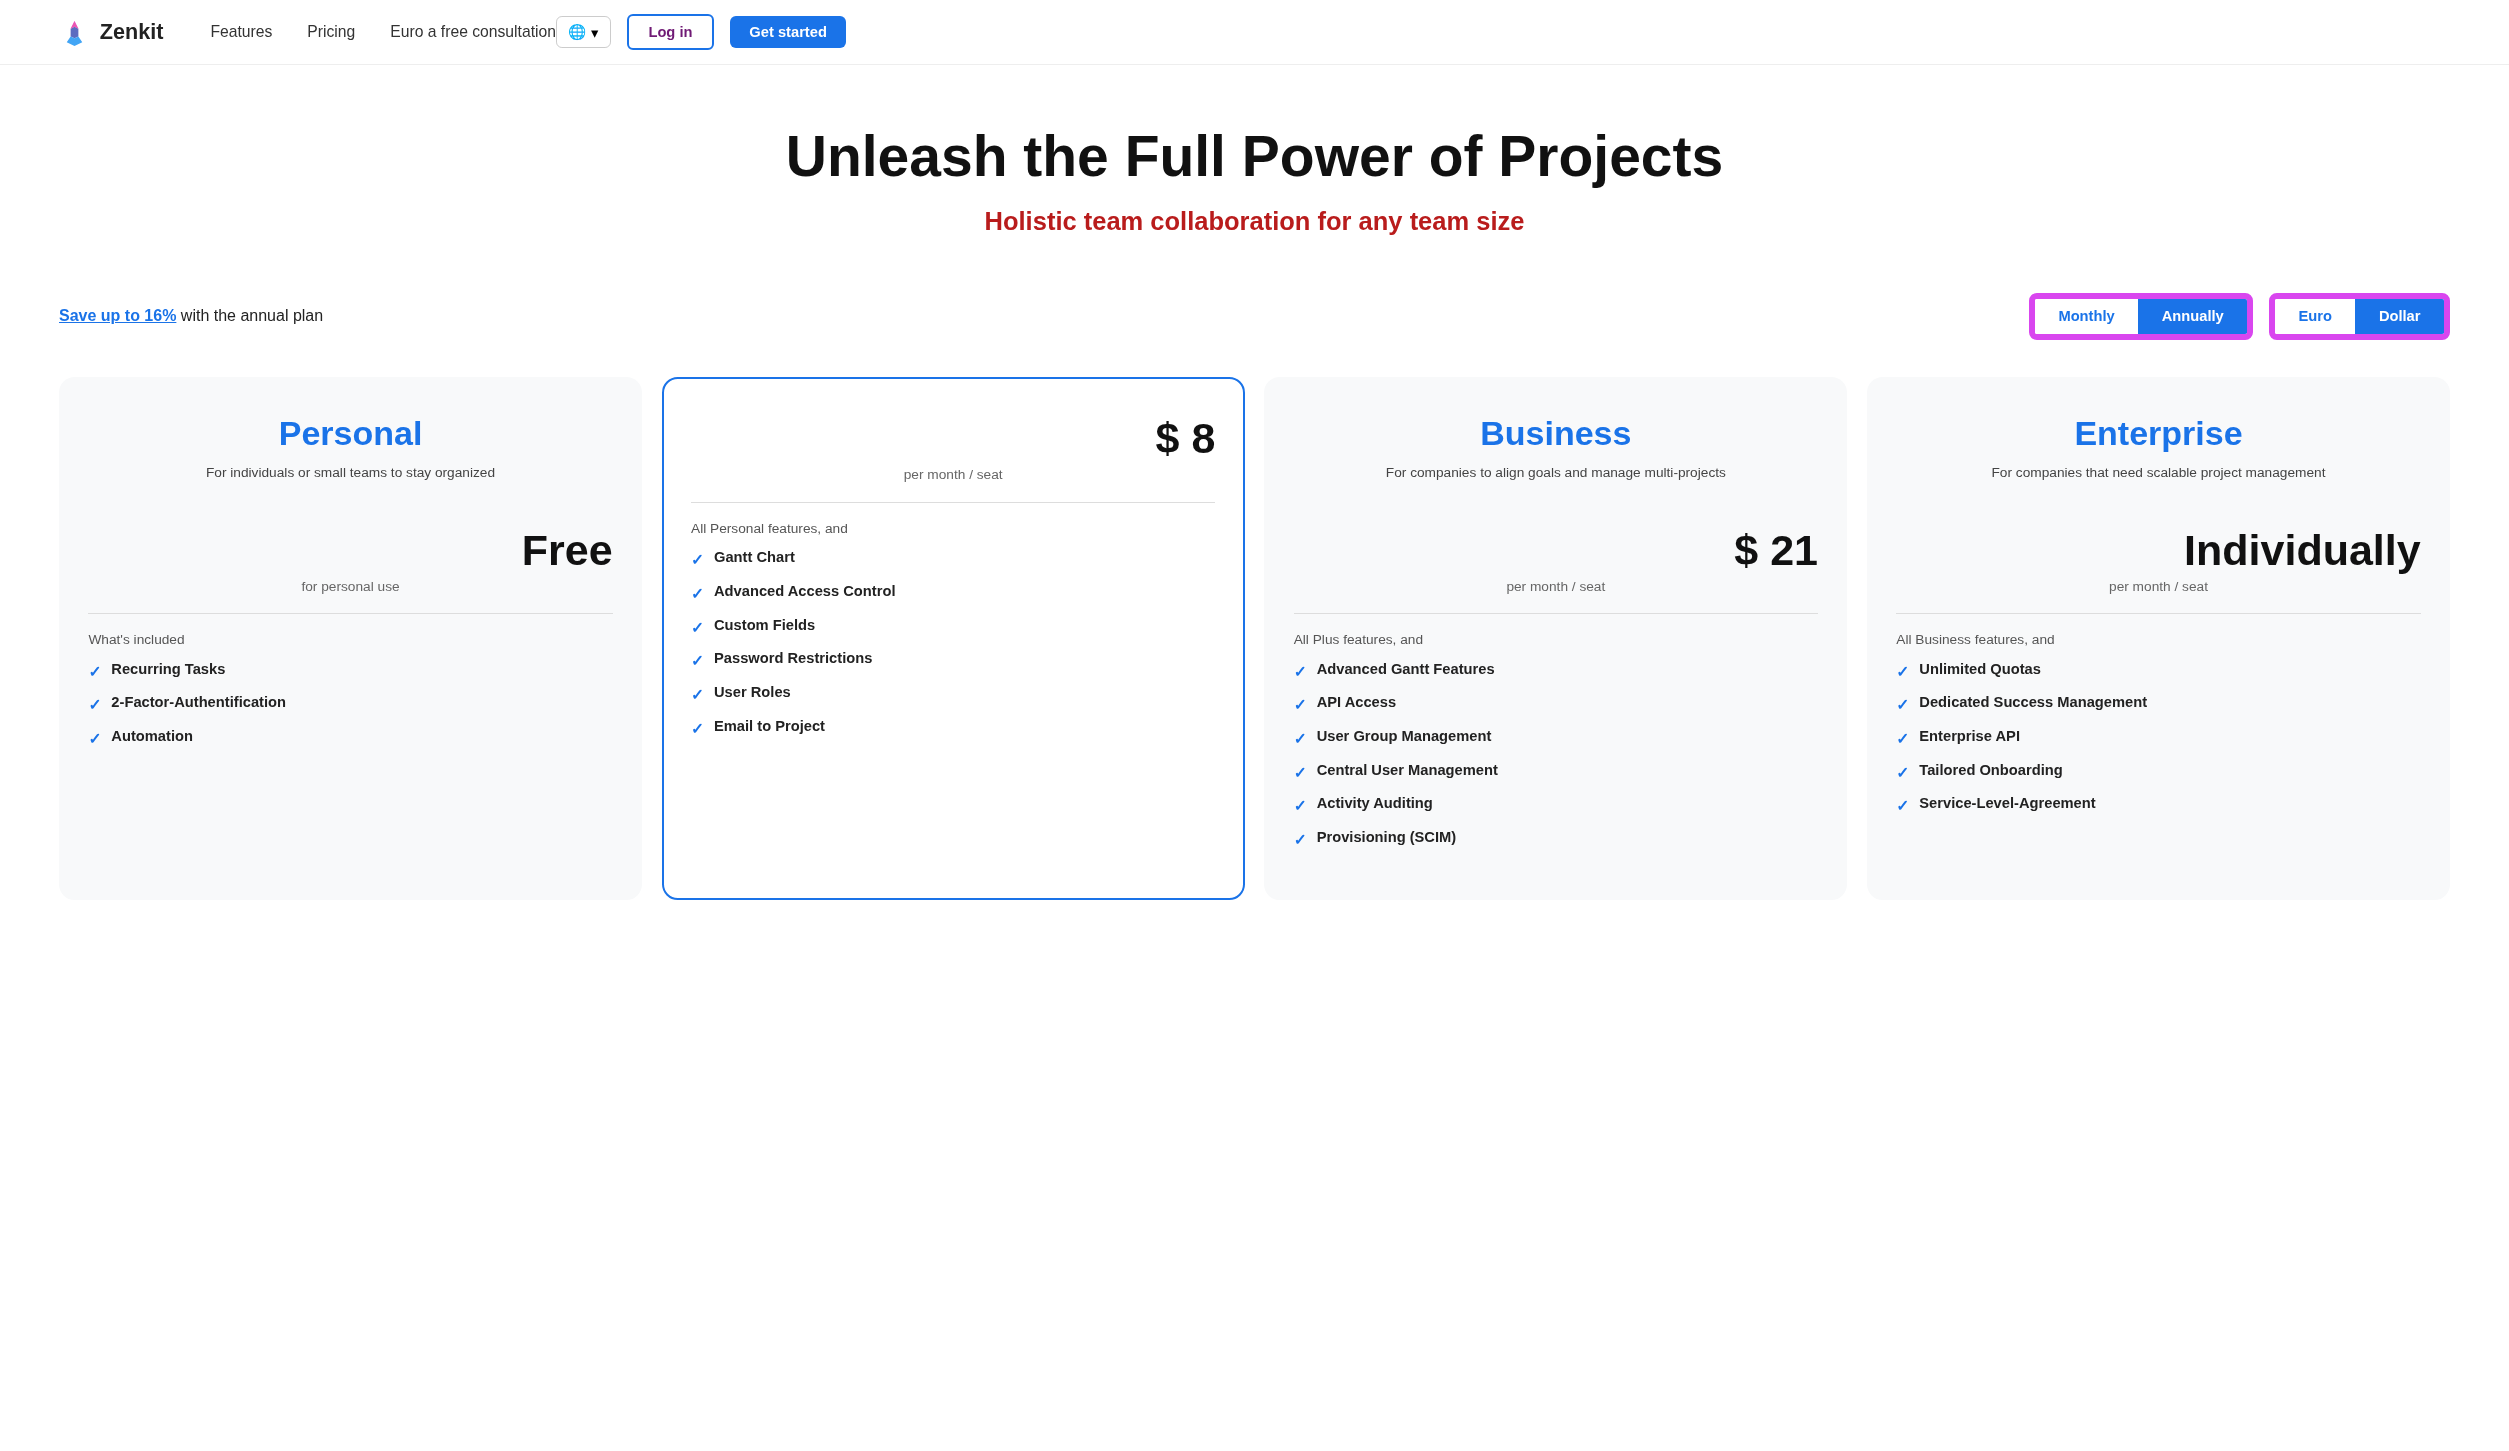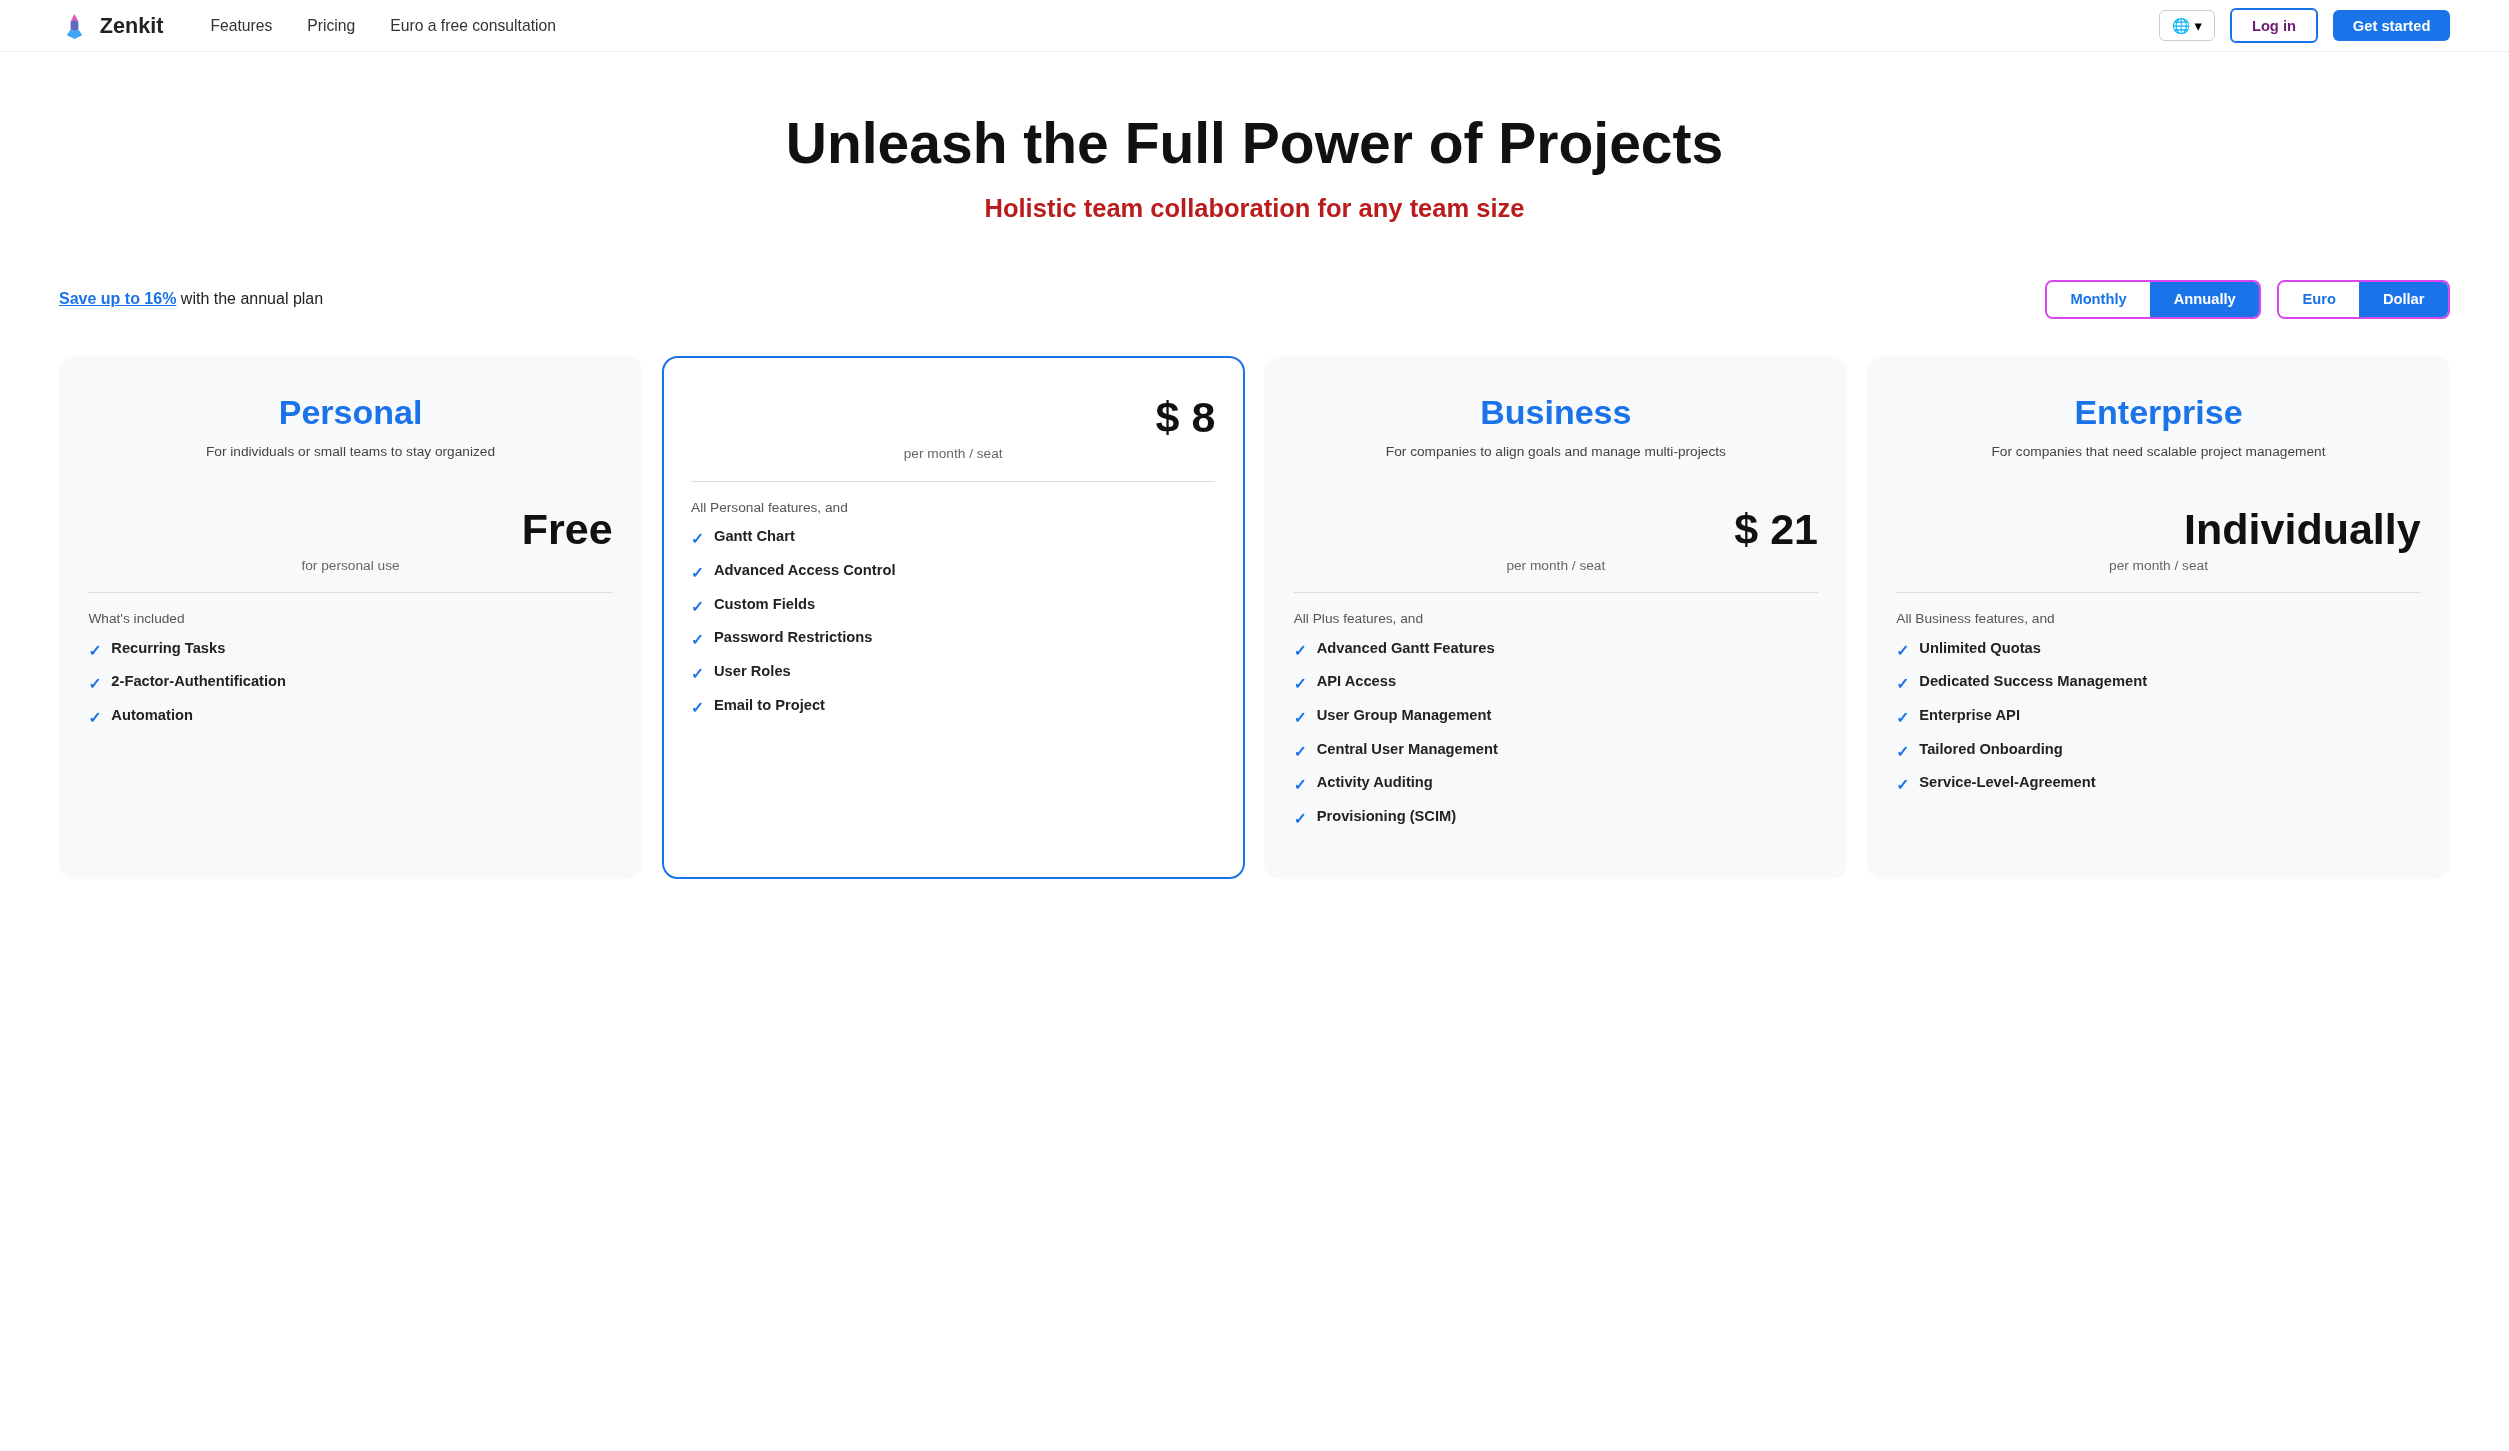--- a/index.html
+++ b/index.html
@@ -1,21 +1,21 @@
 <!DOCTYPE html>
 <html><head>
   <meta charset="utf-8">
   <style>
     * { box-sizing: border-box; margin: 0; padding: 0; }
     body { font-family: -apple-system, BlinkMacSystemFont, 'Segoe UI', sans-serif; background: #fff; color: #222; }
 
     
     nav {
-      display: flex; align-items: center; justify-content: space-between;
-      padding: 0 59px; height: 52px; border-bottom: 1px solid #eee;
+      display: flex; align-items: center; justify-content: flex-start;
+      padding: 0 59px; height: 65px; border-bottom: 1px solid #eee;
     }
     .nav-left { display: flex; align-items: center; gap: 47px; }
     .logo { display: flex; align-items: center; gap: 9.8px; font-size: 21.6px; font-weight: 700; color: #222; text-decoration: none; }
     .logo-icon { width: 31px; height: 31px; }
     .nav-links { display: flex; gap: 35px; }
     .nav-link { font-size: 15.7px; color: #333; text-decoration: none; cursor: pointer; }
     .nav-right { display: flex; align-items: center; gap: 15.7px; }
     .globe-btn {
       display: flex; align-items: center; gap: 3.9px;
       border: 1px solid #ccc; border-radius: 5.9px; padding: 5.9px 11.8px;
@@ -36,21 +36,21 @@
     .hero-subtitle { font-size: 25.5px; font-weight: 700; color: #b91c1c; margin-top: 17.6px; }
 
     
     .controls {
       display: flex; align-items: center; justify-content: space-between;
       padding: 27.4px 59px;
     }
     .save-link { color: #1a73e8; font-weight: 700; text-decoration: underline; cursor: pointer; }
     .toggle-group { display: flex; gap: 15.7px; }
     .toggle-btn-group {
-      display: flex; border: 2px solid #d946ef; border-radius: 7.8px; overflow: hidden;
+      display: flex; border: 6px solid #d946ef; border-radius: 7.8px; overflow: hidden;
     }
     .toggle-btn {
       padding: 9.8px 23.5px; font-size: 14.7px; font-weight: 600; cursor: pointer;
       border: none; background: #fff; color: #1a73e8;
     }
     .toggle-btn.active { background: #1a73e8; color: #fff; }
 
     
     .pricing-section {
       display: flex; gap: 19.6px; padding: 9.8px 59px 59px;

